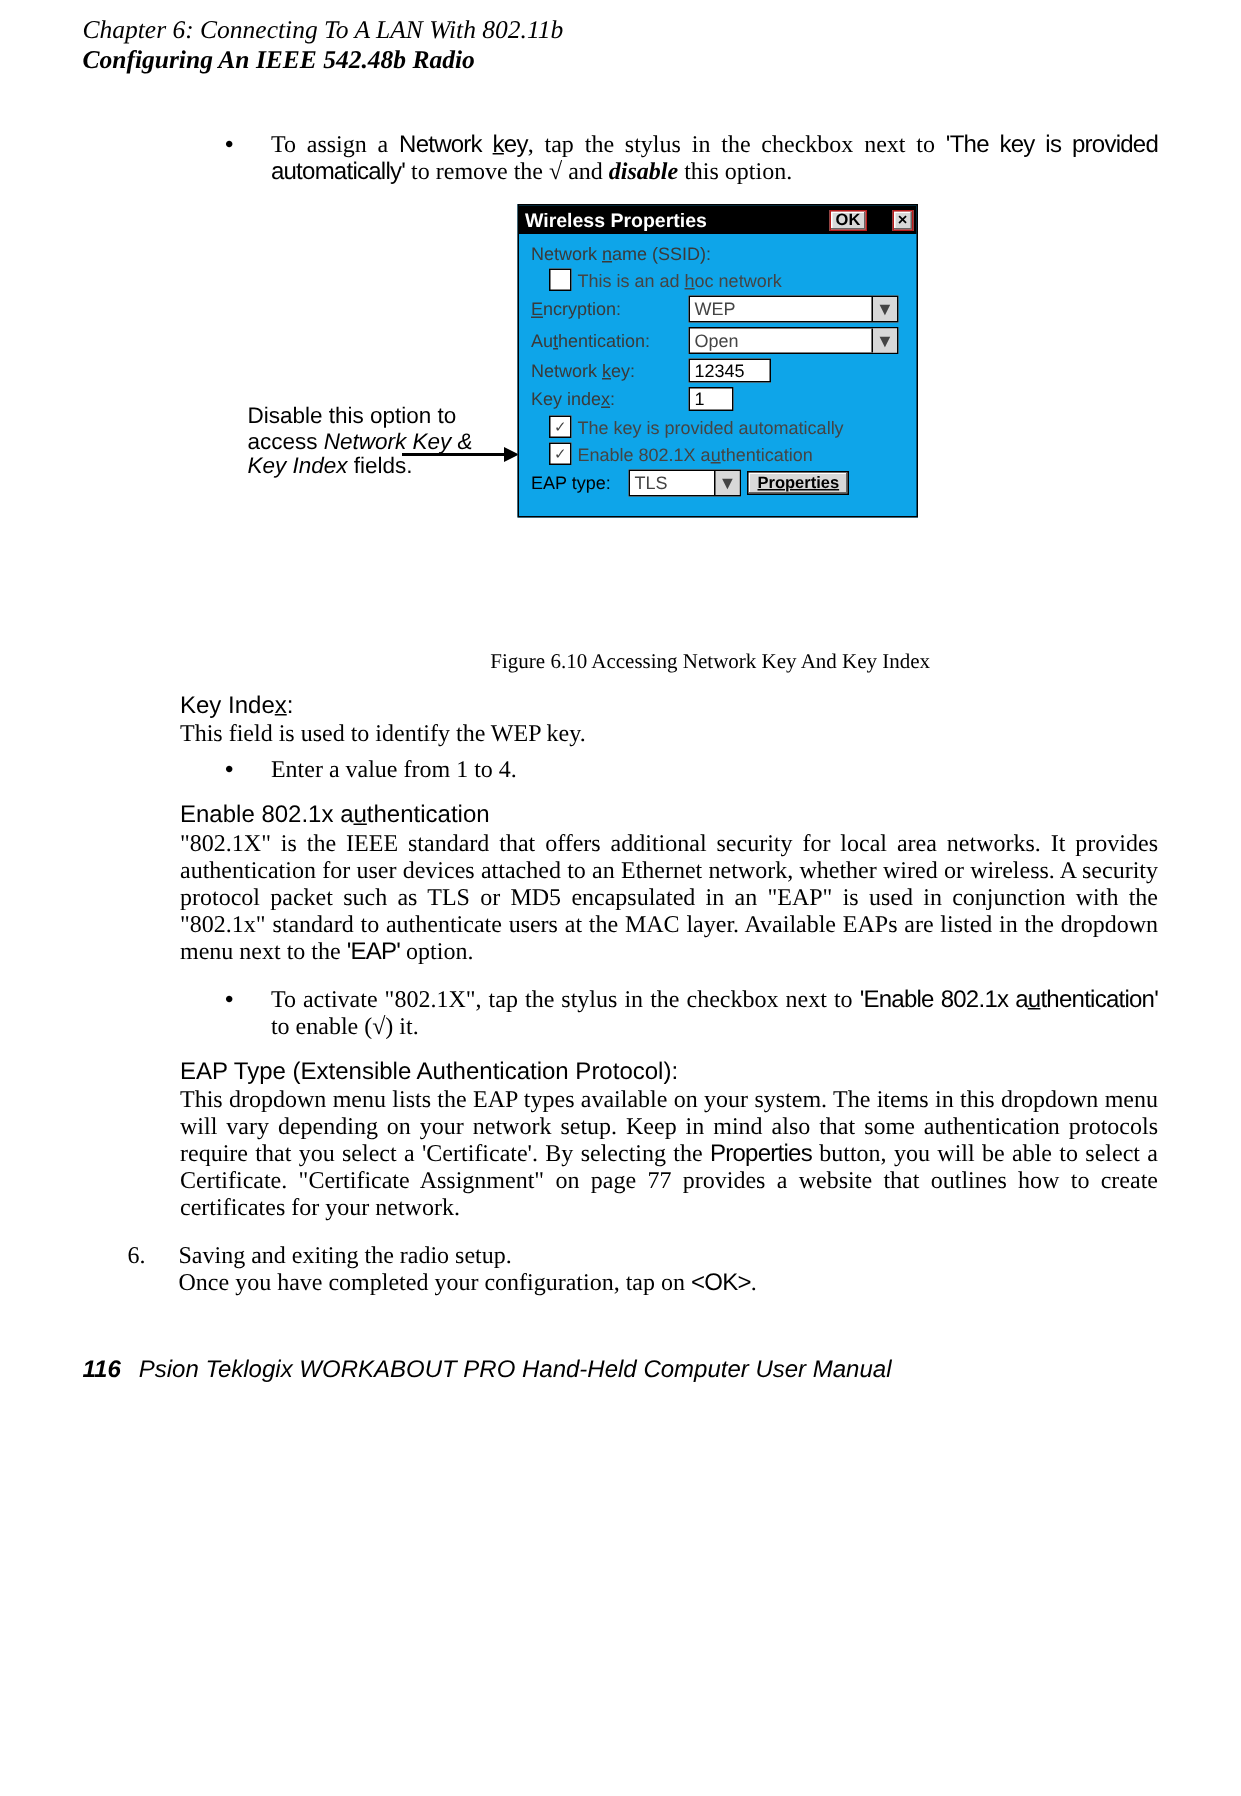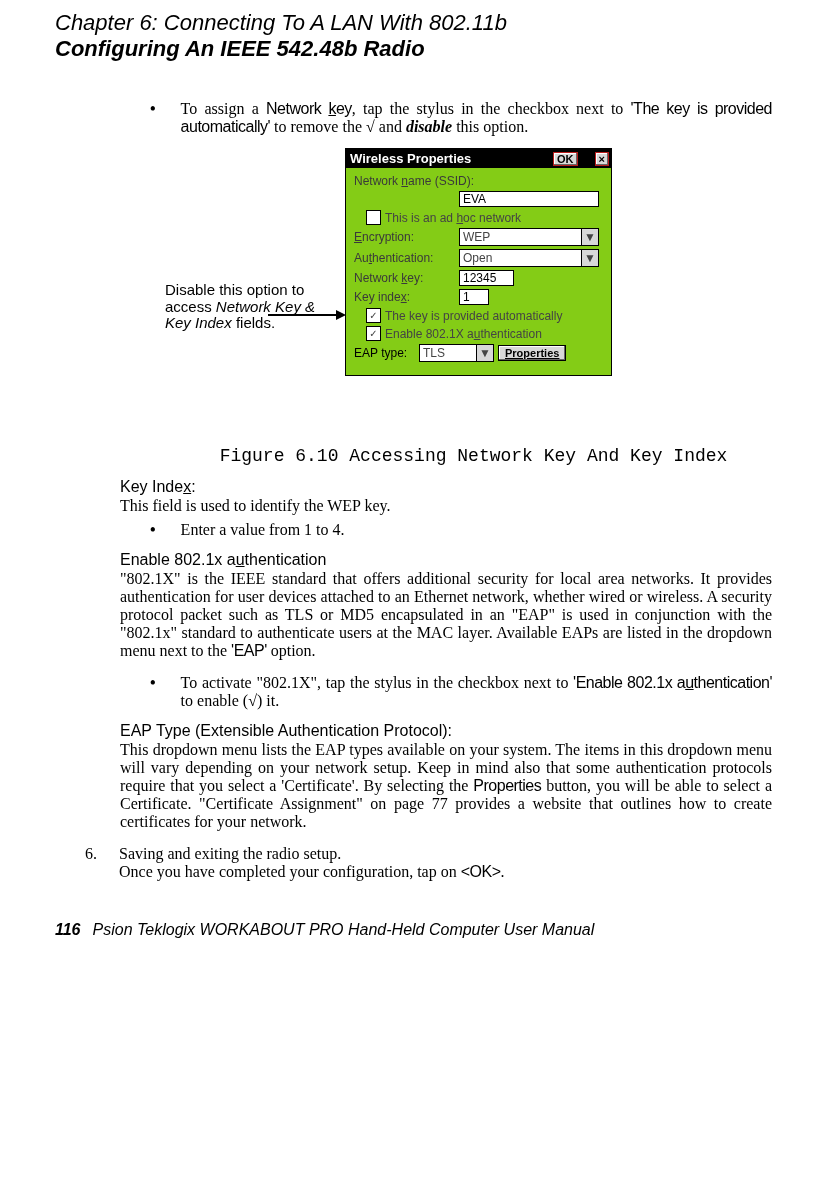--- a/index.html
+++ b/index.html
@@ -11,22 +11,22 @@
     background: #fff;
     color: #000;
   }
   .page {
     padding: 10px 55px 30px 55px;
     box-sizing: border-box;
     width: 827px;
   }
   .header {
     font-style: italic;
-    font-family: Liberation Sans, sans-serif;
-    font-size: 22px;
+    font-family: Liberation Serif, serif;
+    font-size: 17px;
   }
   .header-line1 {
     font-style: italic;
   }
   .header-line2 {
     font-weight: bold;
     font-style: italic;
   }
   .bullet-row {
     display: flex;
@@ -69,21 +69,21 @@
     position: absolute;
     left: 148px;
     top: 160px;
   }
   .dialog {
     position: absolute;
     left: 225px;
     top: 0;
     width: 265px;
     border: 1px solid #000;
-    background: #84cc16;
+    background: #0ea5e9;
     font-family: Tahoma, sans-serif;
     font-size: 12px;
   }
   .titlebar {
     background: #000;
     color: #fff;
     display: flex;
     align-items: center;
     padding: 2px 2px;
     font-weight: bold;
@@ -147,22 +147,22 @@
     height: 13px;
     background: #fff;
     border: 1px solid #000;
     display: inline-flex;
     align-items: center;
     justify-content: center;
     margin-right: 4px;
     font-size: 10px;
   }
   .figure-caption {
-    font-family: Liberation Mono, monospace;
-    font-size: 18px;
+    font-family: Liberation Serif, serif;
+    font-size: 14px;
     text-align: center;
     margin-left: 150px;
     margin-right: 30px;
     margin-top: 8px;
   }
   .section {
     margin-left: 65px;
     margin-top: 12px;
     text-align: justify;
   }
@@ -230,23 +230,20 @@
     <div class="dialog">
       <div class="titlebar">
         <span class="titlebar-title">Wireless Properties</span>
         <span class="titlebar-btn">OK</span>
         <span class="titlebar-btn">×</span>
       </div>
       <div class="dialog-body">
         <div class="d-row">
           <span class="d-lbl" style="width:auto;">Network <span class="underline">n</span>ame (SSID):</span>
         </div>
-        <div class="d-row" style="padding-left:105px;">
-          <input class="d-input" style="width: 140px;" value="EVA">
-        </div>
         <div class="d-row" style="padding-left:12px;">
           <span class="d-check"></span>
           <span>This is an ad <span class="underline">h</span>oc network</span>
         </div>
         <div class="d-row">
           <span class="d-lbl"><span class="underline">E</span>ncryption:</span>
           <div class="d-select" style="width:140px;">
             <span>WEP</span>
             <span class="d-select-arrow">▼</span>
           </div>

